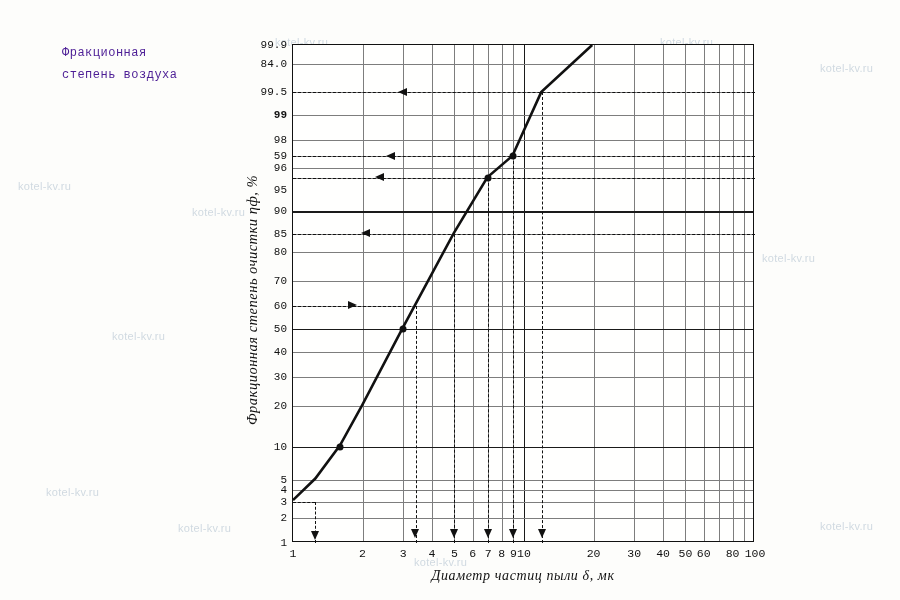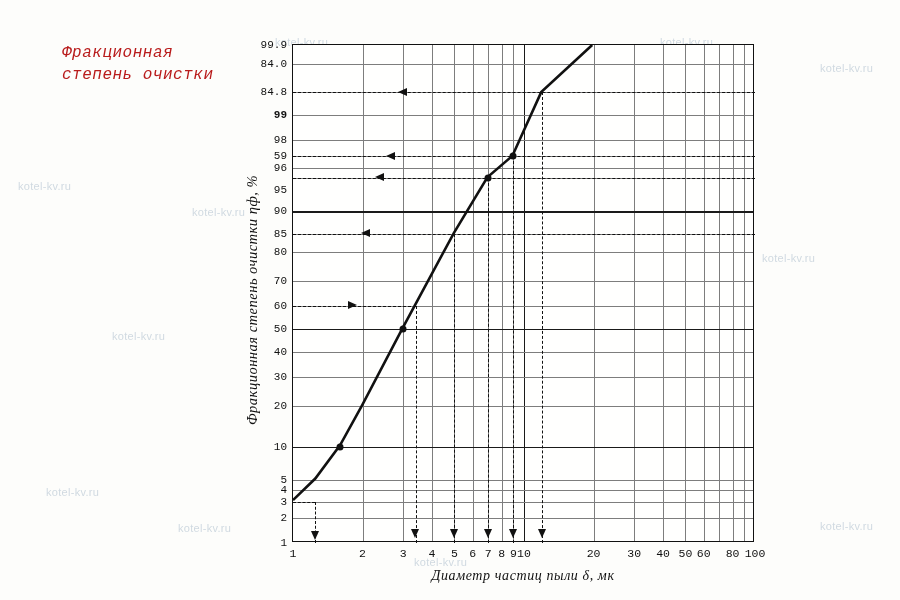--- a/index.html
+++ b/index.html
@@ -28,25 +28,24 @@
     opacity: 0.85;
   }
 
   
   .caption {
     position: absolute;
     left: 62px;
     top: 42px;
     width: 190px;
     font-family: "Liberation Mono", monospace;
-    font-size: 16px;
+    font-size: 12px;
     line-height: 22px;
-    color: #b91c1c;
+    color: #4c1d95;
     letter-spacing: 0.5px;
-    font-style: italic;
   }
 
   
   #plot {
     position: absolute;
     left: 292px;
     top: 44px;
     width: 462px;
     height: 498px;
     border: 1.6px solid #111;
@@ -175,21 +174,21 @@
       <div class="wm" style="left: 352px; top: 396px;">kotel-kv.ru</div>
       <div class="wm" style="left: 612px; top: 440px;">kotel-kv.ru</div>
       <div class="wm" style="left: 46px; top: 486px;">kotel-kv.ru</div>
       <div class="wm" style="left: 178px; top: 522px;">kotel-kv.ru</div>
       <div class="wm" style="left: 820px; top: 520px;">kotel-kv.ru</div>
       <div class="wm" style="left: 414px; top: 556px;">kotel-kv.ru</div>
     </div>
 
   <div class="caption">
     <div>Фракционная</div>
-    <div>степень очистки</div>
+    <div>степень воздуха</div>
   </div>
 
   <div id="plot">
     <div class="inner" id="grid-layer">
         <div class="vline minor" style="left: 69.5379px;"></div>
         <div class="vline minor" style="left: 110.215px;"></div>
         <div class="vline minor" style="left: 139.076px;"></div>
         <div class="vline minor" style="left: 161.462px;"></div>
         <div class="vline minor" style="left: 179.753px;"></div>
         <div class="vline minor" style="left: 195.218px;"></div>
@@ -291,21 +290,21 @@
         <div class="ytick" style="top: 260.823px;">60</div>
         <div class="ytick" style="top: 235.902px;">70</div>
         <div class="ytick" style="top: 206.737px;">80</div>
         <div class="ytick" style="top: 188.826px;">85</div>
         <div class="ytick" style="top: 166.29px;">90</div>
         <div class="ytick" style="top: 145px;">95</div>
         <div class="ytick" style="top: 123.158px;">96</div>
         <div class="ytick" style="top: 111.196px;">59</div>
         <div class="ytick" style="top: 95.2942px;">98</div>
         <div class="ytick" style="top: 70.2315px; font-weight: bold;">99</div>
-        <div class="ytick" style="top: 47.2942px;">84.8</div>
+        <div class="ytick" style="top: 47.2942px;">99.5</div>
         <div class="ytick" style="top: 19.4978px;">84.0</div>
         <div class="ytick" style="top: 0px;">99.9</div>
       </div>
   </div>
 
   <div id="yaxis-title">Фракционная степень очистки ηф, %</div>
   <div id="xaxis-title">Диаметр частиц пыли δ, мк</div>
 
 </div>
 

